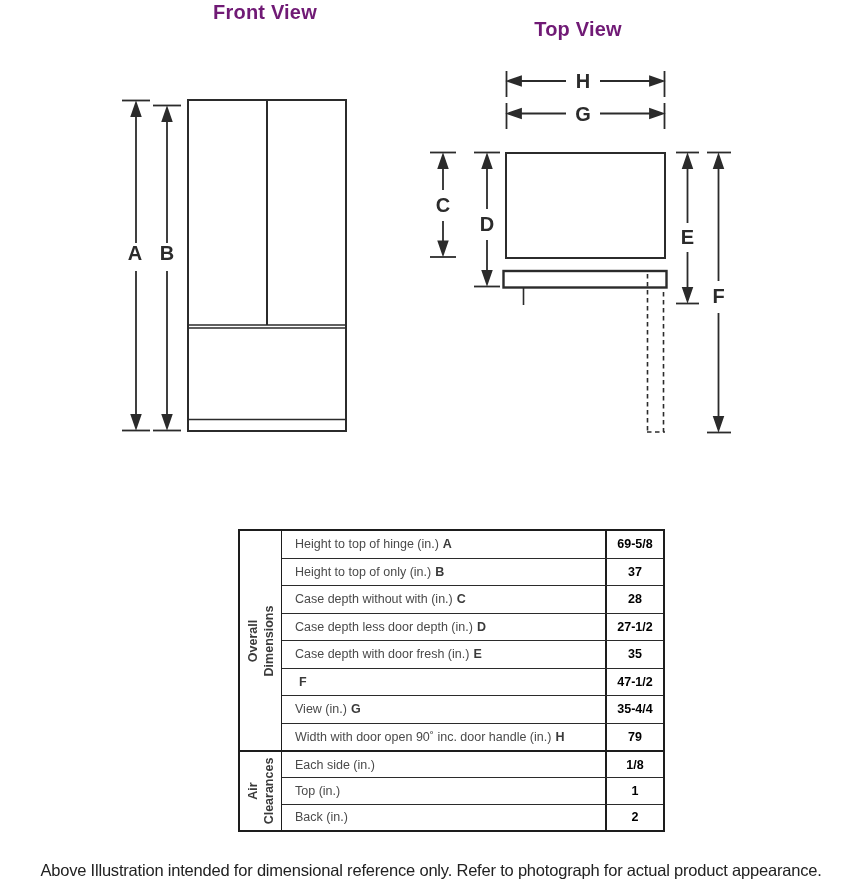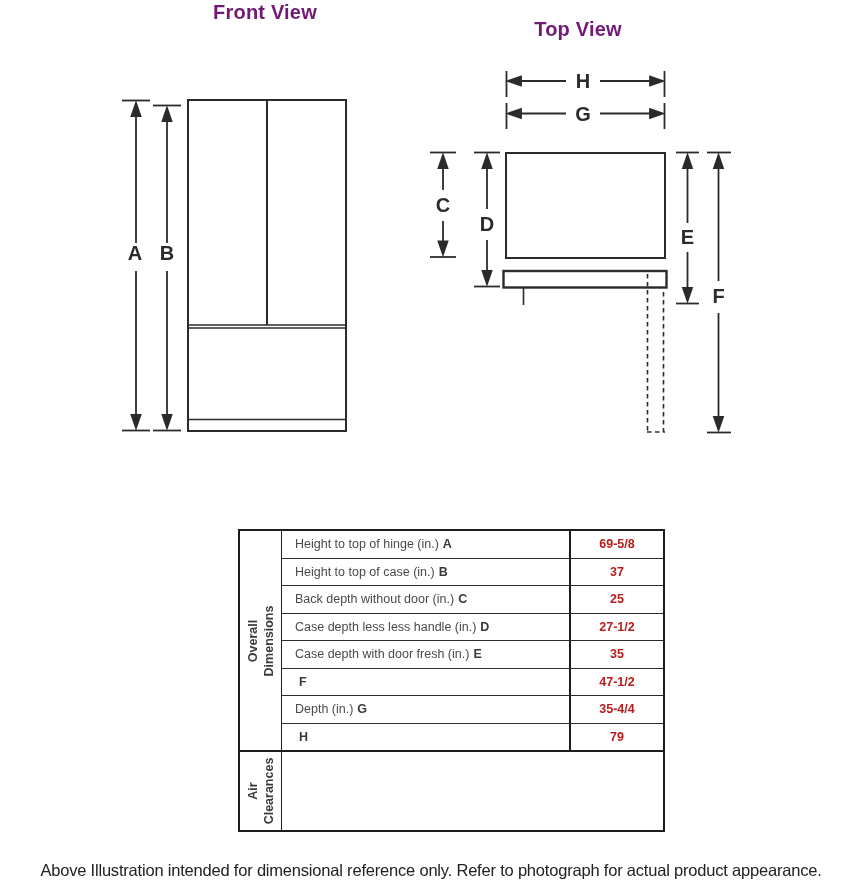--- a/index.html
+++ b/index.html
@@ -22,22 +22,22 @@
   .t-header .rot{position:absolute;top:50%;left:50%;width:220px;
                  transform:translate(-50%,-50%) rotate(-90deg);
                  white-space:pre-line;text-align:center;font-weight:bold;font-size:12.5px;
                  line-height:1.3;color:#3a3a3a;}
   .t-rows{flex:1;display:flex;flex-direction:column;}
   .t-row{flex:1;display:flex;flex-direction:row;box-sizing:border-box;border-bottom:1.5px solid #2b2b2b;}
   .t-rows .t-row:last-child{border-bottom:none;}
   .t-desc{flex:1;display:flex;align-items:center;padding-left:13px;font-size:12.5px;color:#4a4a4a;
           box-sizing:border-box;}
   .t-desc b{color:#3a3a3a;margin-left:4px;}
-  .t-val{width:94px;flex:none;border-left:2px solid #1d1d1d;display:flex;align-items:center;
-         justify-content:center;font-weight:bold;font-size:12.5px;color:#b91c1c;box-sizing:border-box;}
+  .t-val{width:58px;flex:none;border-left:2px solid #1d1d1d;display:flex;align-items:center;
+         justify-content:center;font-weight:bold;font-size:12.5px;color:#000000;box-sizing:border-box;}
 
   #caption{left:0;top:861px;width:862px;text-align:center;font-size:16.5px;color:#222;
            letter-spacing:-0.2px;}
 </style>
 </head>
 <body>
 
 <div class="abs view-title" id="front-title">Front View</div>
 <div class="abs view-title" id="top-title">Top View</div>
 
@@ -159,68 +159,89 @@
     <div class="t-rows">
         <div class="t-row">
           <div class="t-desc">
             <span>Height to top of hinge (in.)</span>
             <b>A</b>
           </div>
           <div class="t-val">69-5/8</div>
         </div>
         <div class="t-row">
           <div class="t-desc">
-            <span>Height to top of case (in.)</span>
+            <span>Height to top of only (in.)</span>
             <b>B</b>
           </div>
           <div class="t-val">37</div>
         </div>
         <div class="t-row">
           <div class="t-desc">
-            <span>Back depth without door (in.)</span>
+            <span>Case depth without with (in.)</span>
             <b>C</b>
           </div>
-          <div class="t-val">25</div>
-        </div>
-        <div class="t-row">
-          <div class="t-desc">
-            <span>Case depth less less handle (in.)</span>
+          <div class="t-val">28</div>
+        </div>
+        <div class="t-row">
+          <div class="t-desc">
+            <span>Case depth less door depth (in.)</span>
             <b>D</b>
           </div>
           <div class="t-val">27-1/2</div>
         </div>
         <div class="t-row">
           <div class="t-desc">
             <span>Case depth with door fresh (in.)</span>
             <b>E</b>
           </div>
           <div class="t-val">35</div>
         </div>
         <div class="t-row">
           <div class="t-desc">
             <b>F</b>
           </div>
           <div class="t-val">47-1/2</div>
         </div>
         <div class="t-row">
           <div class="t-desc">
-            <span>Depth (in.)</span>
+            <span>View (in.)</span>
             <b>G</b>
           </div>
           <div class="t-val">35-4/4</div>
         </div>
         <div class="t-row">
           <div class="t-desc">
+            <span>Width with door open 90˚ inc. door handle (in.)</span>
             <b>H</b>
           </div>
           <div class="t-val">79</div>
         </div>
       </div>
   </div>
   <div class="t-section second">
     <div class="t-header">
       <span class="rot">Air
 Clearances</span>
     </div>
+    <div class="t-rows">
+        <div class="t-row">
+          <div class="t-desc">
+            <span>Each side (in.)</span>
+          </div>
+          <div class="t-val">1/8</div>
+        </div>
+        <div class="t-row">
+          <div class="t-desc">
+            <span>Top (in.)</span>
+          </div>
+          <div class="t-val">1</div>
+        </div>
+        <div class="t-row">
+          <div class="t-desc">
+            <span>Back (in.)</span>
+          </div>
+          <div class="t-val">2</div>
+        </div>
+      </div>
   </div>
 </div>
 
 <div class="abs" id="caption">Above Illustration intended for dimensional reference only. Refer to photograph for actual product appearance.</div>
 
 </body></html>

